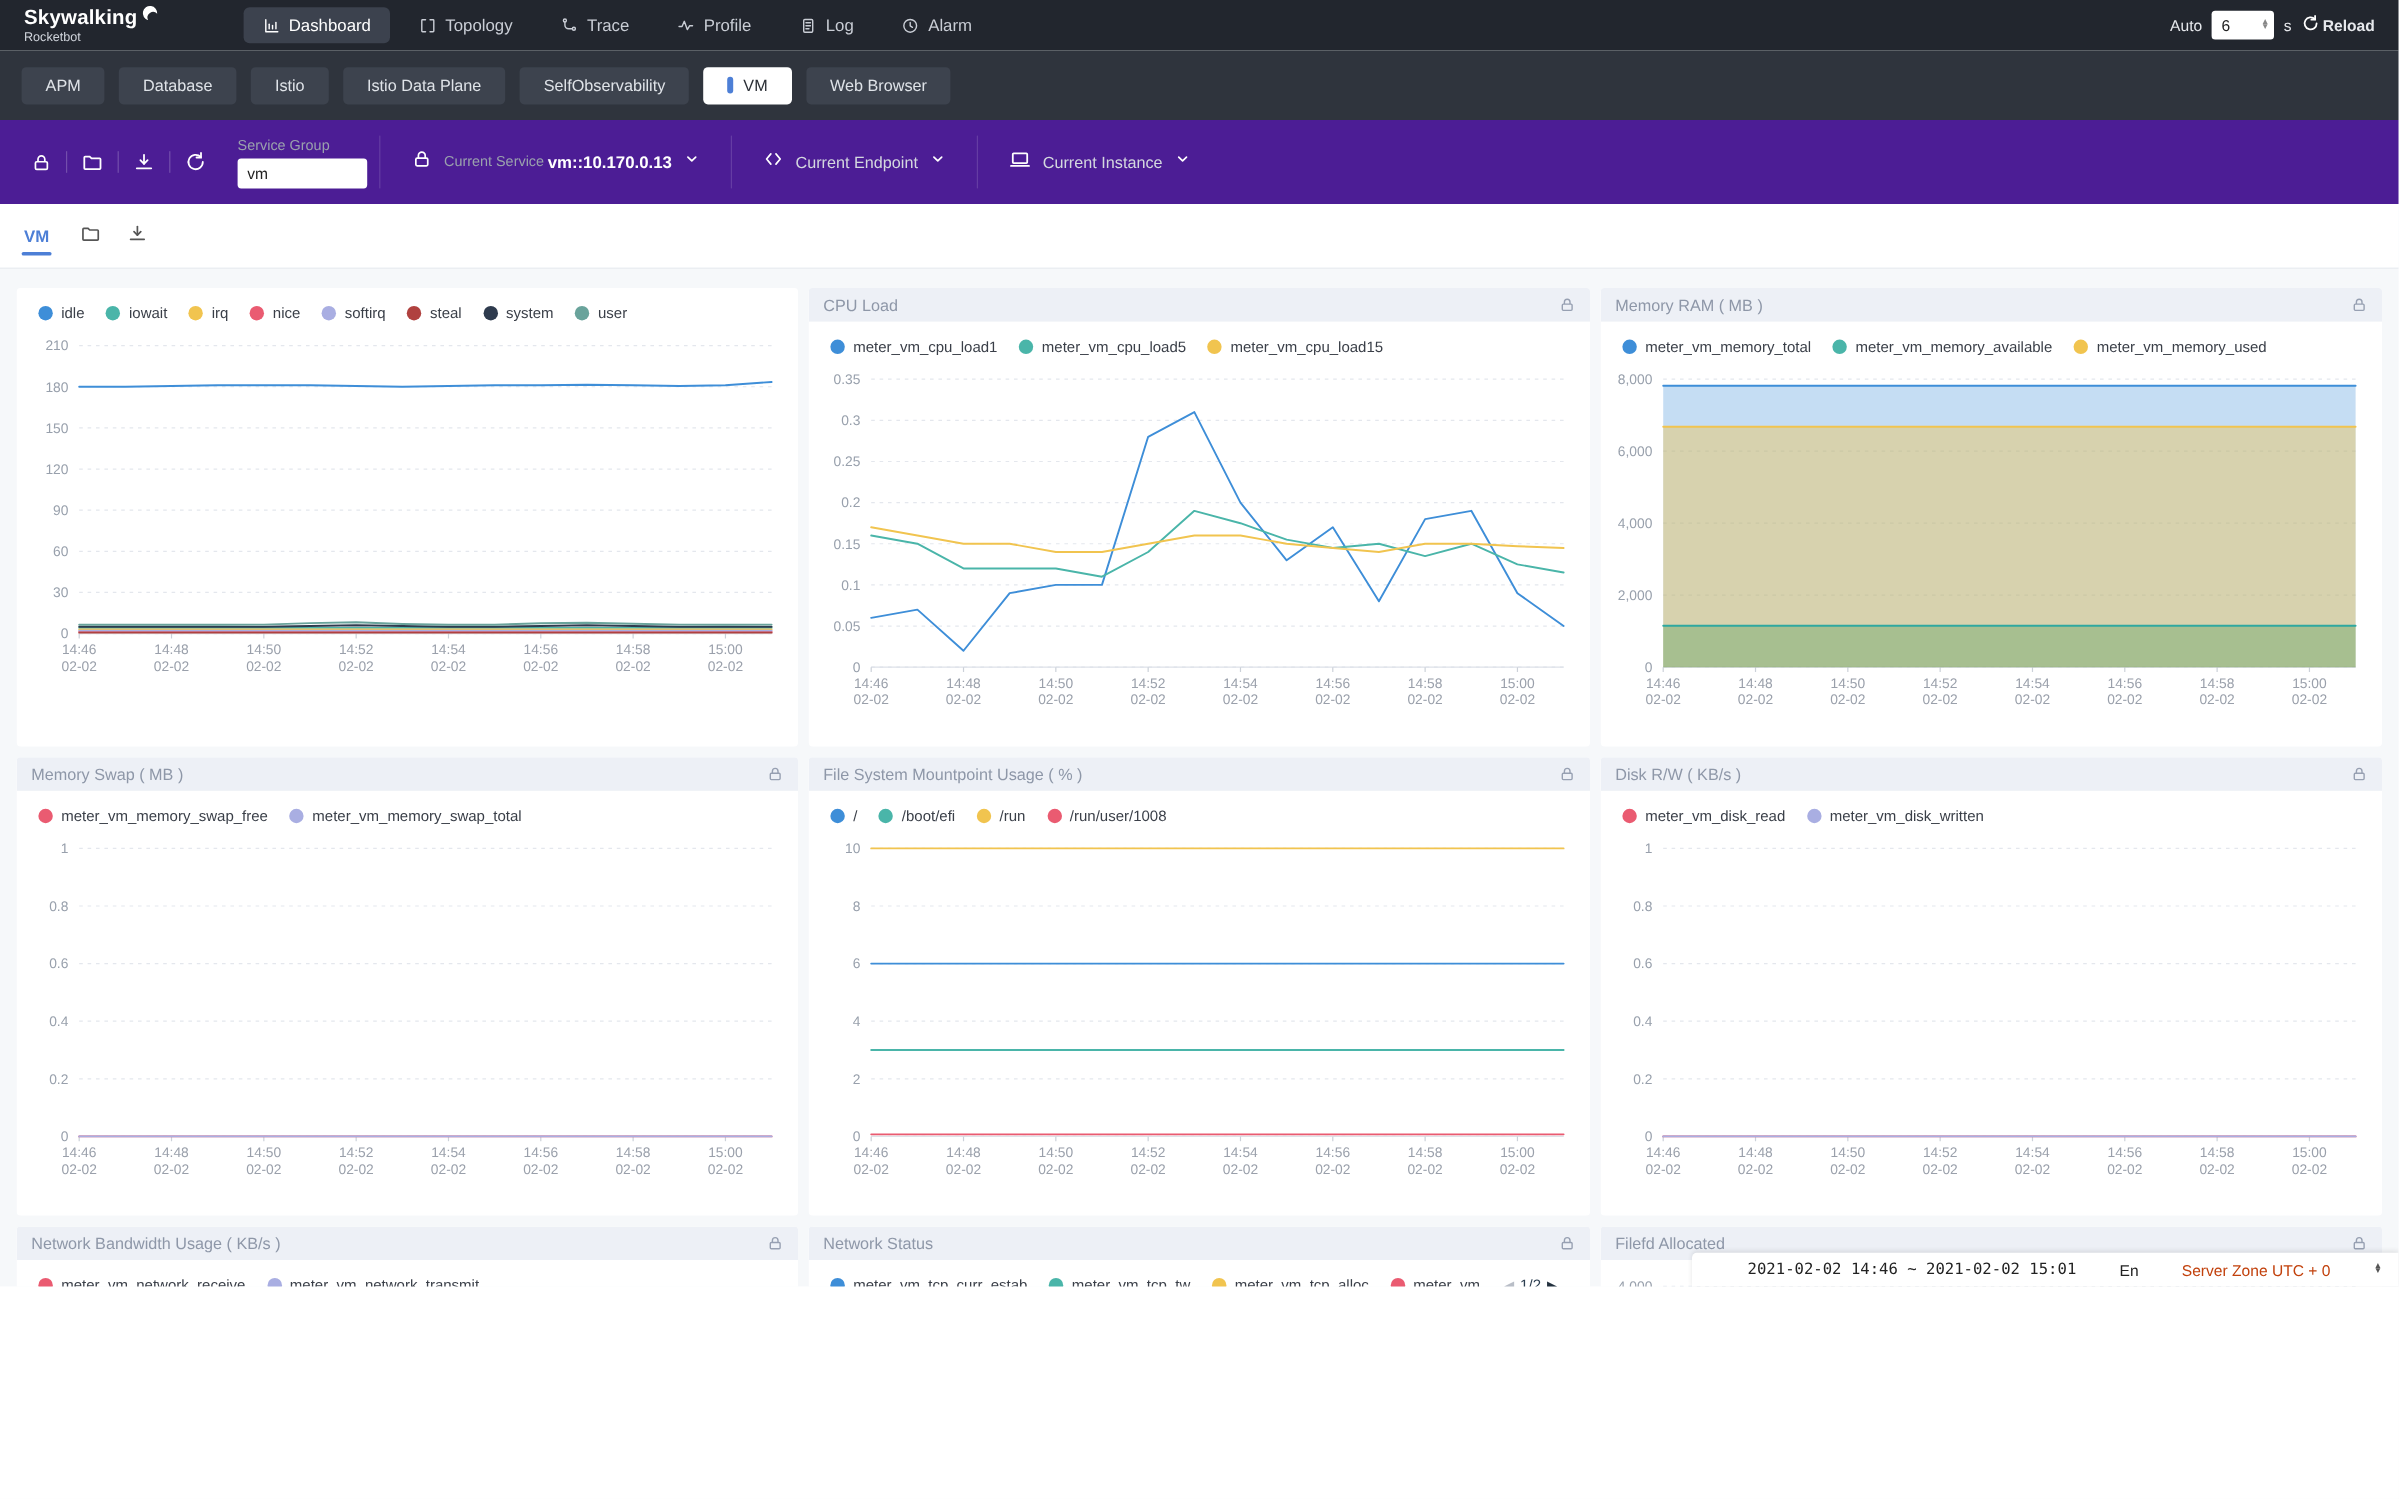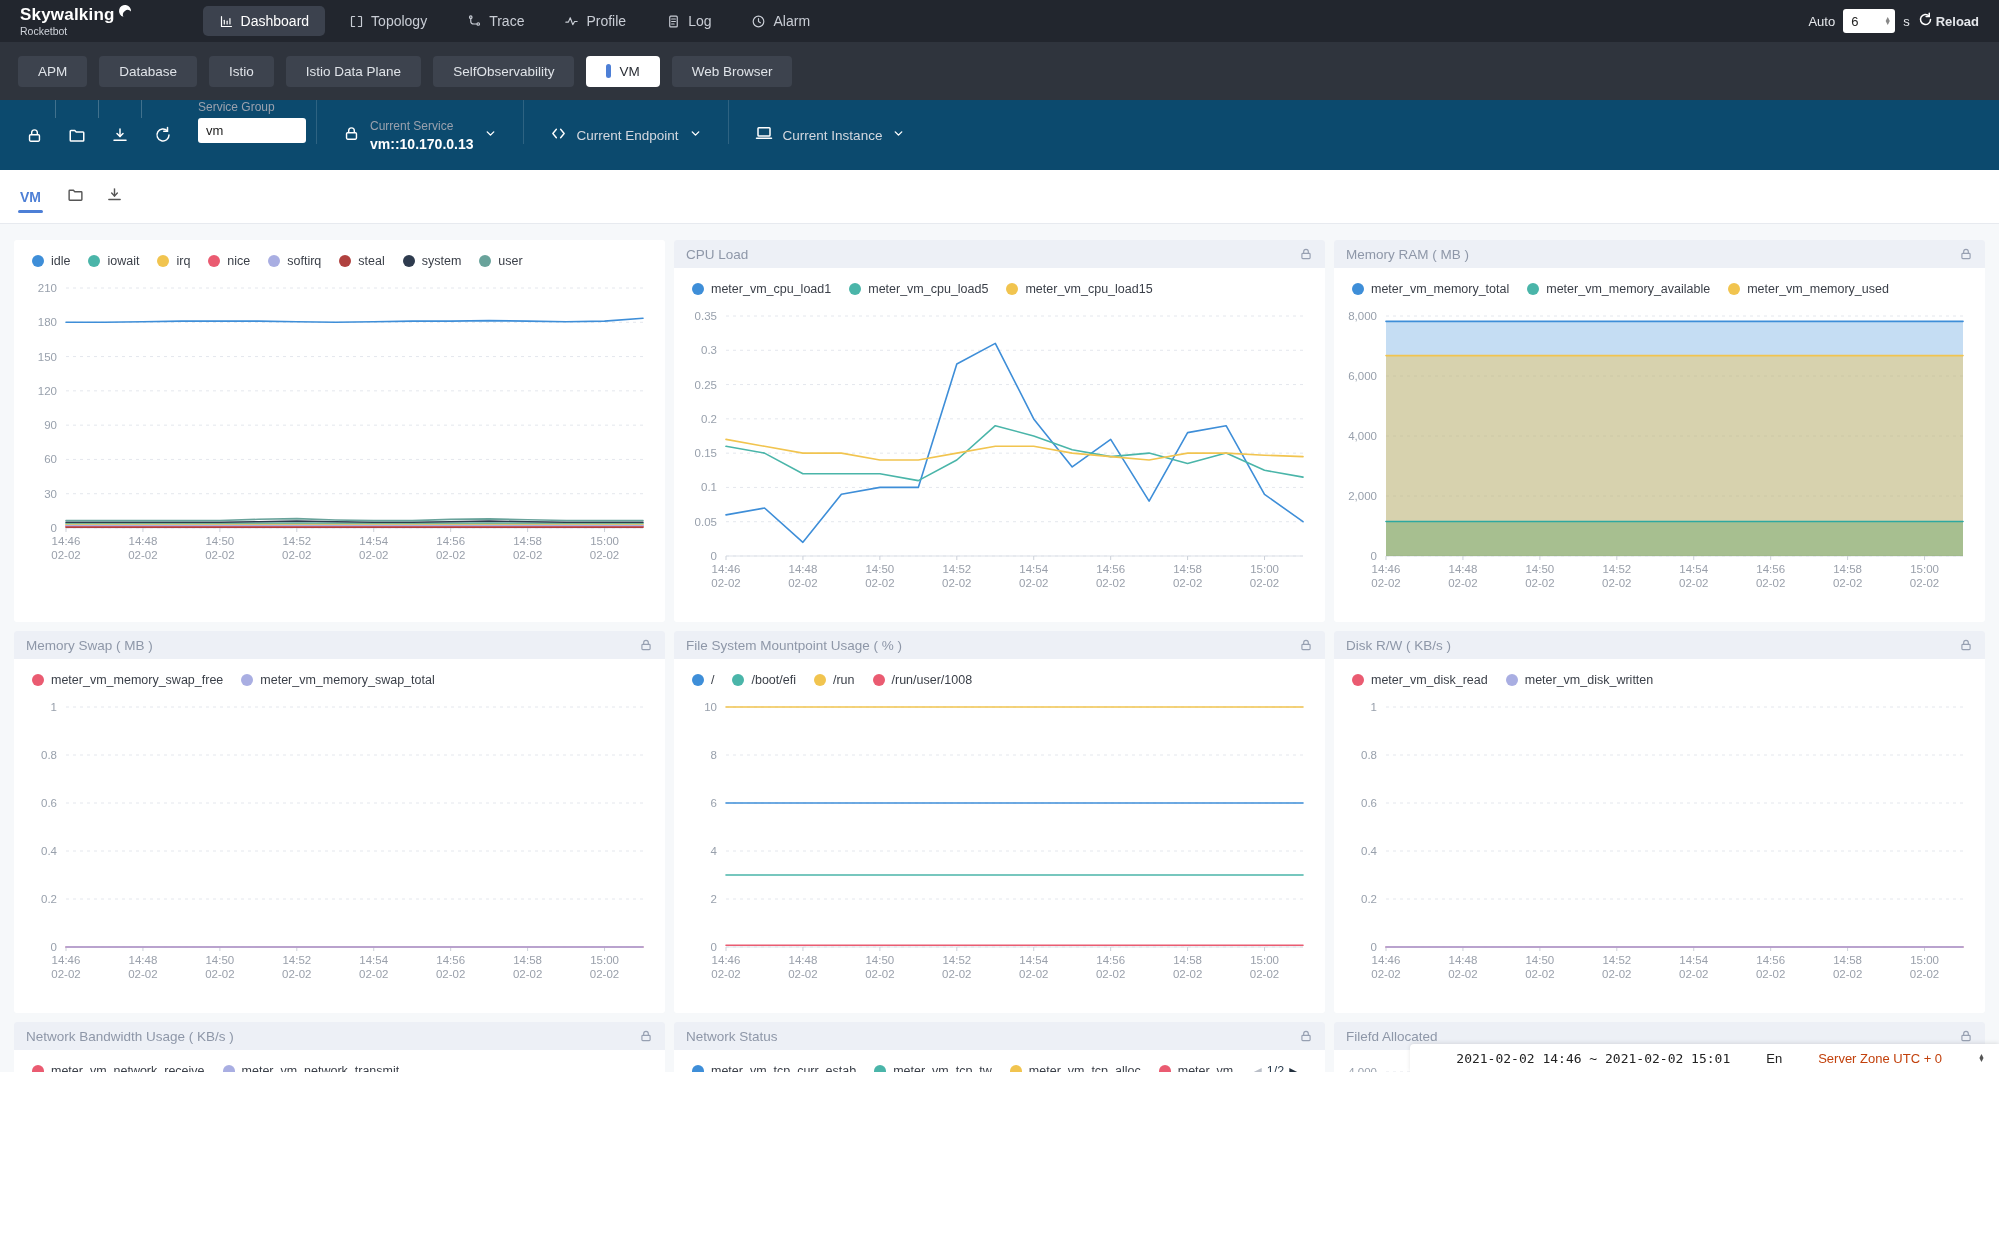--- a/index.html
+++ b/index.html
@@ -25,30 +25,30 @@
   .reload svg { stroke:#fff; }
 
   
   .tabs-row { height:58px; background:#2f343d; display:flex; align-items:center; padding:0 18px; gap:12px; }
   .tab-btn { background:#3d434e; color:#dfe3e8; font-size:13.5px; padding:8px 20px; border-radius:4px; cursor:pointer; display:flex; align-items:center; gap:8px; }
   .tab-btn.active { background:#fff; color:#2b2f36; }
   .tab-accent { width:5px; height:14px; border-radius:2.5px; background:#4d7fd6; display:none; }
   .tab-btn.active .tab-accent { display:block; }
 
   
-  .toolbar { height:70px; background:#0c4a6e; display:flex; padding:0 14px; color:#fff; }
+  .toolbar { height:70px; background:#4c1d95; display:flex; align-items:center; padding:12px 14px; color:#fff; }
   .tool-icon { padding:0 12px; display:flex; align-items:center; cursor:pointer; }
   .tool-icon svg { stroke:#fff; }
   .vdiv-sm { width:1px; height:18px; background:rgba(255,255,255,.22); }
   .vdiv { width:1px; height:44px; background:rgba(255,255,255,.14); margin:0 10px; }
   .sg-block { display:flex; flex-direction:column; margin-left:14px; gap:4px; }
   .sg-label { font-size:12px; color:#9aa1ad; }
   .sg-input { width:108px; height:25px; background:#fff; border:none; border-radius:3px; padding:0 8px; font-size:13px; color:#222; font-family:"Liberation Sans",sans-serif; }
   .sel-group { display:flex; align-items:center; gap:10px; padding:0 16px; cursor:pointer; }
-  .sel-col { display:flex; flex-direction:column; gap:3px; }
+  .sel-col { display:flex; flex-direction:row; gap:3px; }
   .sel-label { font-size:12px; color:#9aa1ad; }
   .sel-value { font-size:14px; color:#fff; font-weight:bold; }
   .sel-single { font-size:13.5px; color:#d4d8df; }
   .sel-group svg { stroke:#fff; }
 
   
   .subtab-row { height:54px; background:#fff; border-bottom:1px solid #e7eaef; display:flex; align-items:center; padding:0 20px; gap:26px; }
   .subtab { position:relative; color:#4d7fd6; font-size:14px; font-weight:bold; height:100%; display:flex; align-items:center; cursor:pointer; }
   .subtab::after { content:""; position:absolute; left:-2px; right:-2px; bottom:10px; height:3px; border-radius:2px; background:#4d7fd6; }
   .subtab-icons { display:flex; align-items:center; gap:22px; padding-bottom:4px; }

